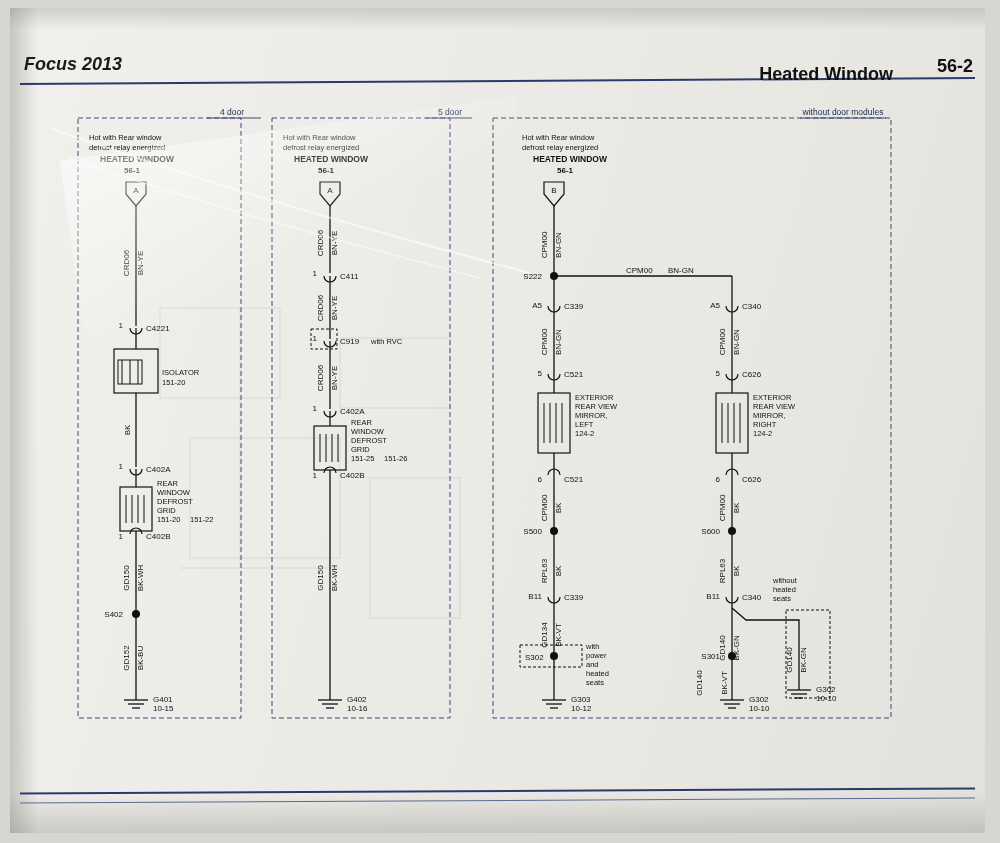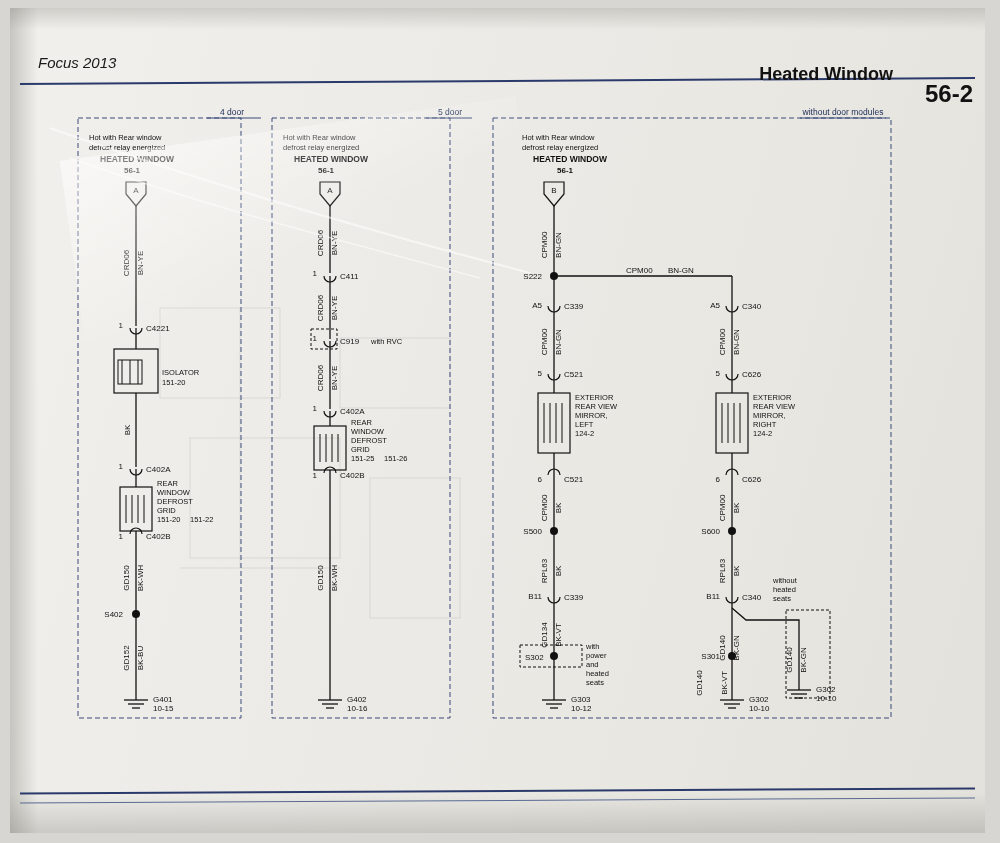--- a/index.html
+++ b/index.html
@@ -26,23 +26,23 @@
     background:linear-gradient(90deg,rgba(120,118,112,.35),rgba(120,118,112,0));}
   .shade-top{position:absolute;left:0;top:0;width:100%;height:22px;
     background:linear-gradient(180deg,rgba(120,118,112,.28),rgba(120,118,112,0));}
   .shade-bottom{position:absolute;left:0;bottom:0;width:100%;height:40px;
     background:linear-gradient(0deg,rgba(120,118,112,.30),rgba(120,118,112,0));}
   .glare{position:absolute;left:60px;top:120px;width:460px;height:180px;
     background:linear-gradient(160deg,rgba(255,255,255,.55),rgba(255,255,255,0) 60%);
     transform:rotate(-8deg);pointer-events:none;}
 
   
-  .hdr-left{position:absolute;left:28px;top:46px;font-style:italic;font-weight:normal;font-size:15px;color:#1a1a1a;}
+  .hdr-left{position:absolute;left:14px;top:46px;font-style:italic;font-weight:bold;font-size:18px;color:#1a1a1a;}
   .hdr-title{position:absolute;right:92px;top:56px;font-weight:bold;font-size:18px;color:#111;}
-  .hdr-page{position:absolute;right:12px;top:72px;font-weight:bold;font-size:24px;color:#111;}
+  .hdr-page{position:absolute;right:12px;top:48px;font-weight:bold;font-size:18px;color:#111;}
   .rule-top{position:absolute;left:10px;top:72px;width:955px;height:2px;background:#2b3a6b;
     transform:rotate(-0.35deg);}
   .rule-bot{position:absolute;left:10px;top:782px;width:955px;height:2px;background:#2b3a6b;
     transform:rotate(-0.3deg);}
   .rule-bot2{position:absolute;left:10px;top:792px;width:955px;height:1px;background:#5a6a92;
     transform:rotate(-0.3deg);}
 
   
   #diagram{position:absolute;left:0;top:0;width:975px;height:825px;}
   svg{position:absolute;left:0;top:0;}

